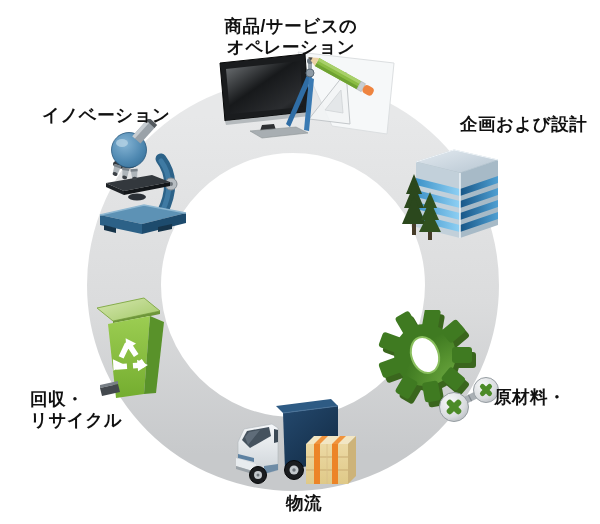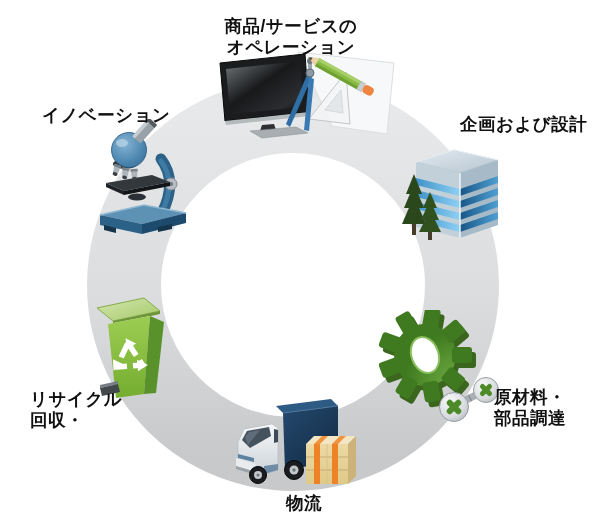--- a/index.html
+++ b/index.html
@@ -278,22 +278,21 @@
     </g>
   </svg>
 
   <div class="label label-planning">
     <div>商品/サービスの</div>
     <div>オペレーション</div>
   </div>
   <div class="label label-operation">企画および設計</div>
   <div class="label label-procurement">
     <div>原材料・</div>
-    <div>部品調達</div>
   </div>
   <div class="label label-logistics">物流</div>
   <div class="label label-recycle">
+    <div>回収・</div>
     <div>リサイクル</div>
-    <div>回収・</div>
   </div>
   <div class="label label-innovation">イノベーション</div>
 
 </div>
 
 </body></html>

